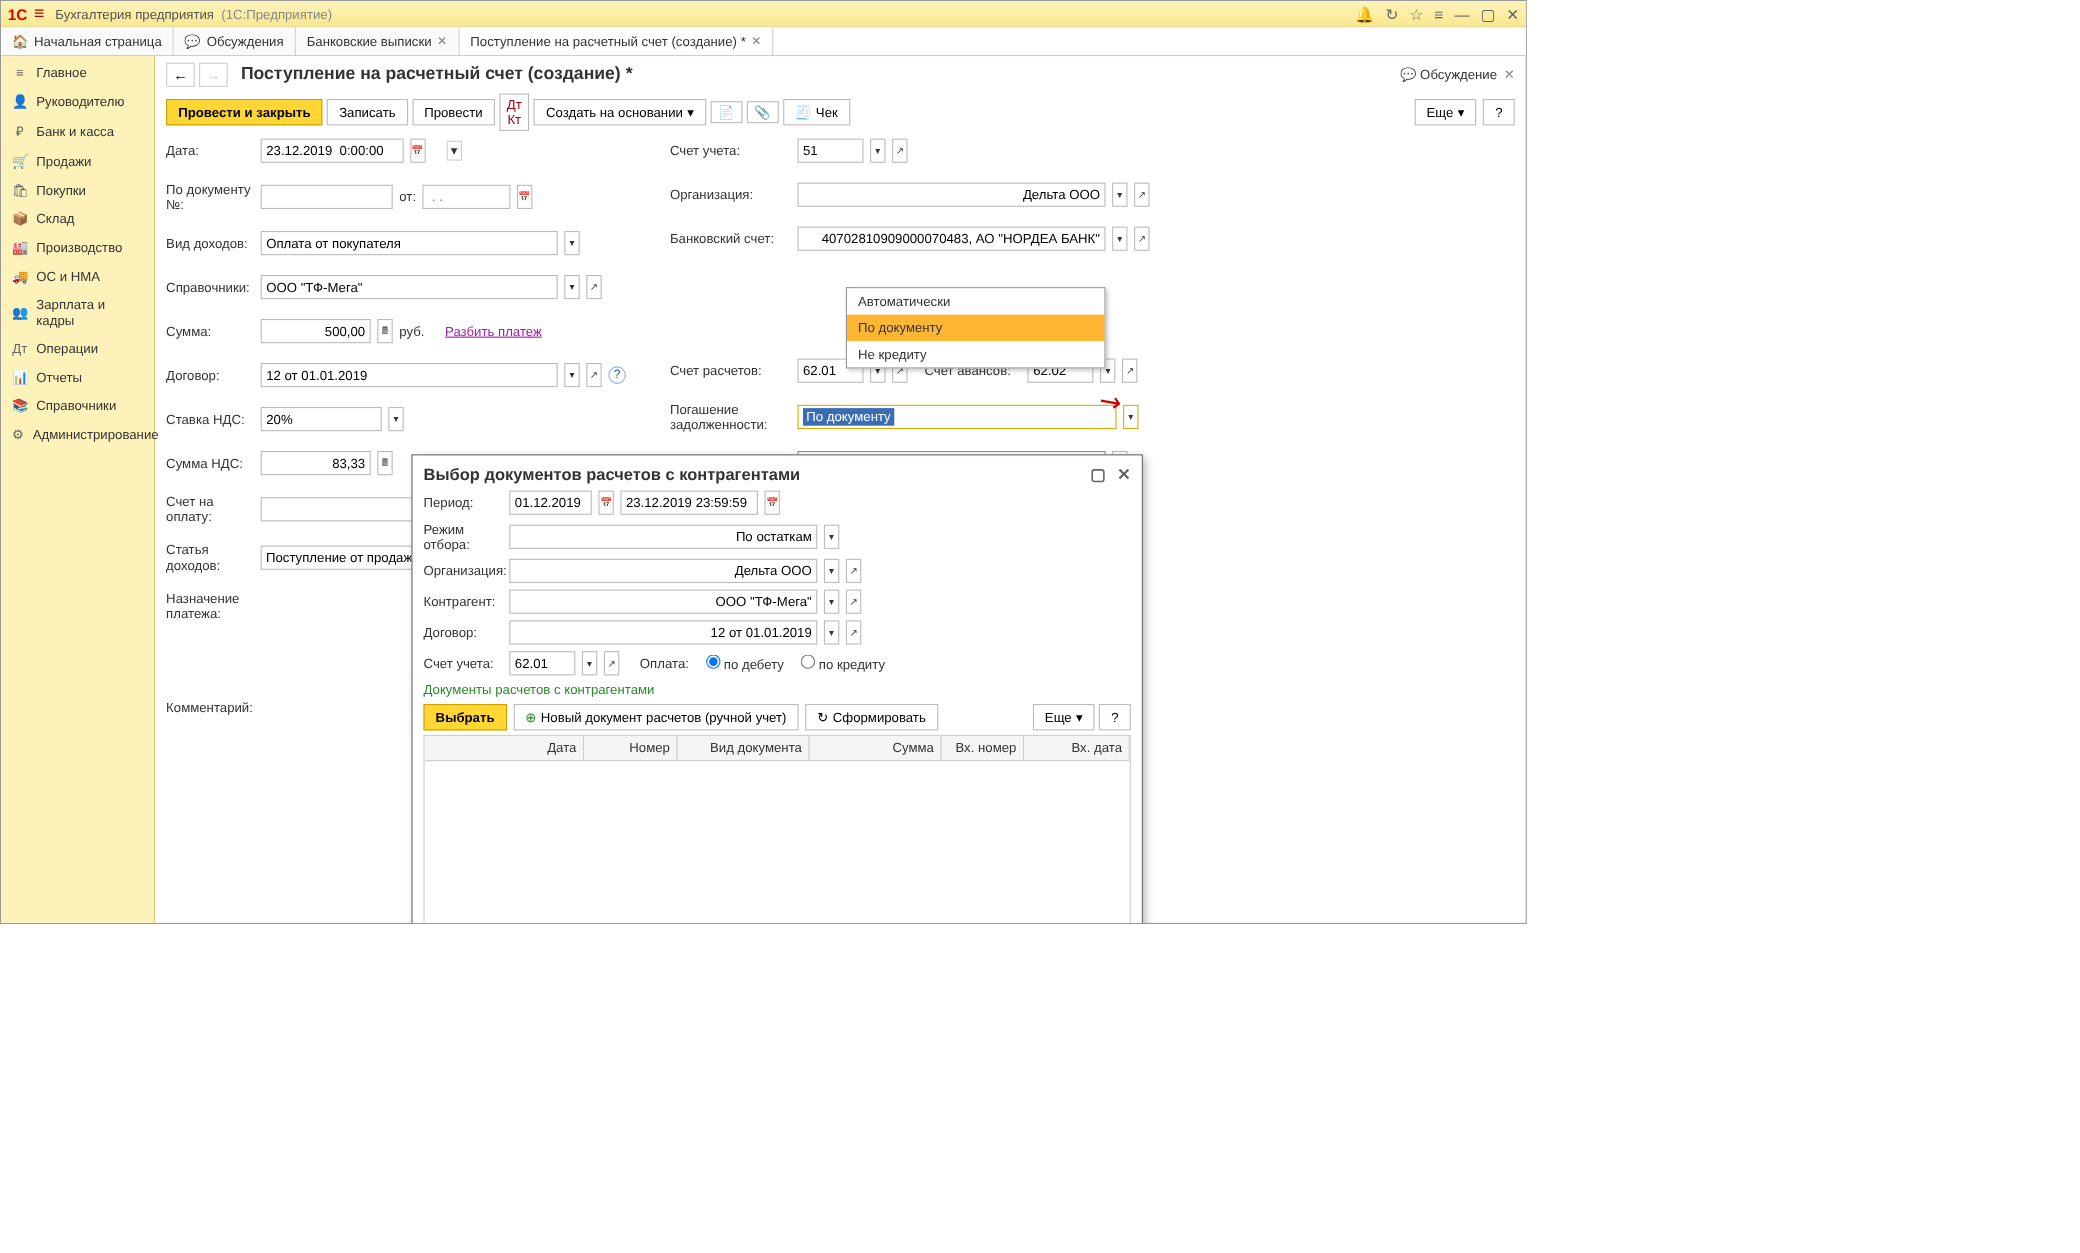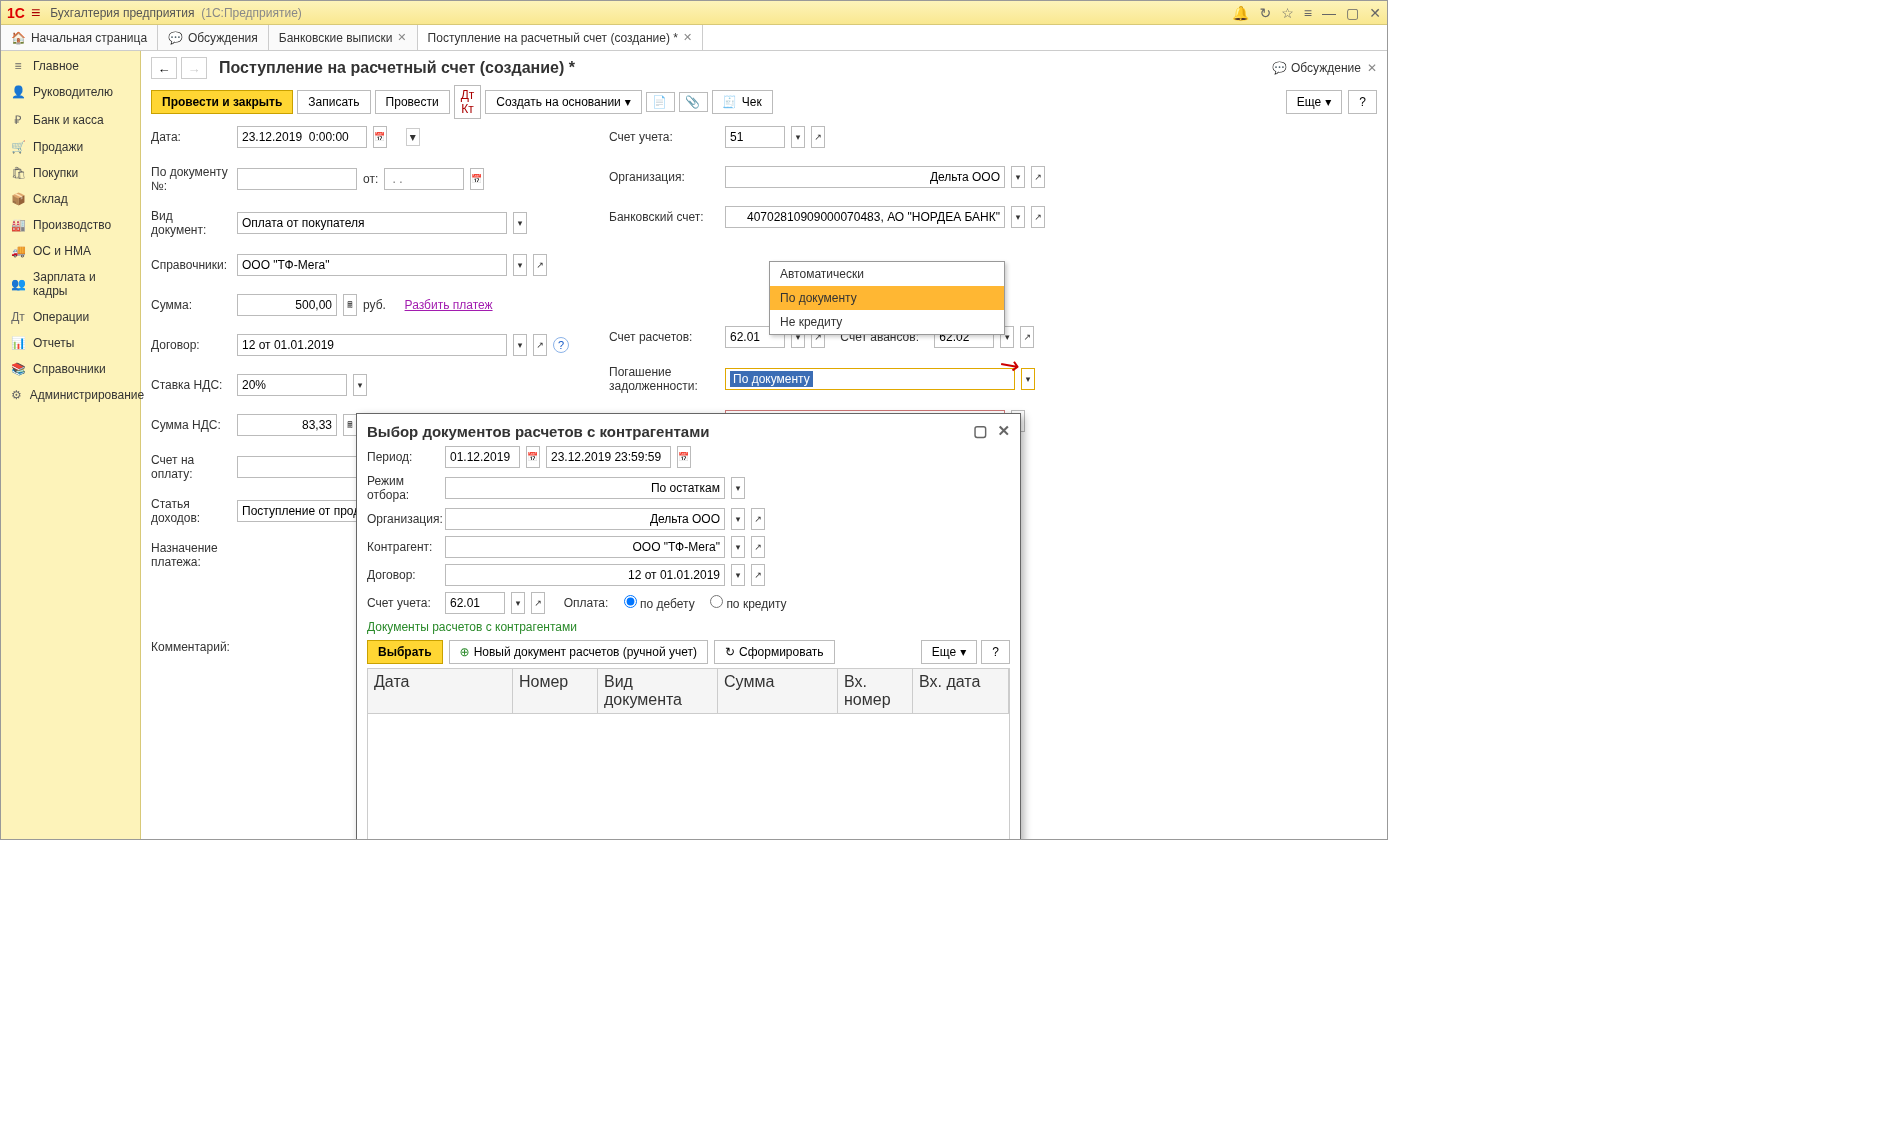--- a/index.html
+++ b/index.html
@@ -41,29 +41,29 @@
 .dd { border: 1px solid #bbb; width: 14px; height: 22px; background: #fff; cursor: pointer; text-align: center; line-height: 20px; font-size: 9px; }
 .link { color: #a21caf; cursor: pointer; text-decoration: underline; }
 .help-badge { color: #1459c7; border: 1px solid #8cb3e8; border-radius: 50%; width: 16px; height: 16px; text-align: center; line-height: 14px; font-size: 11px; cursor: pointer; }
 .combo-open { position: absolute; left: 628px; top: 210px; width: 236px; background: #fff; border: 1px solid #999; box-shadow: 2px 2px 4px rgba(0,0,0,0.2); z-index: 50; }
 .combo-open .opt { padding: 5px 10px; cursor: pointer; }
 .combo-open .opt.sel { background: #ffb733; }
 .selected-combo { border: 1px solid #e0a800; height: 22px; width: 290px; padding: 0 4px; display: flex; align-items: center; }
 .selected-combo span { background: #3b6db5; color: #fff; padding: 1px 3px; }
 .arrow-annot { position: absolute; left: 858px; top: 300px; color: #c00; font-size: 24px; transform: rotate(-35deg); pointer-events: none; }
 
-.dialog { position: absolute; left: 215px; top: 362px; width: 665px; height: 470px; background: #fff; border: 1px solid #666; box-shadow: 3px 3px 8px rgba(0,0,0,0.3); z-index: 40; padding: 8px 10px; }
+.dialog { position: absolute; left: 233px; top: 362px; width: 665px; height: 470px; background: #fff; border: 1px solid #666; box-shadow: 3px 3px 8px rgba(0,0,0,0.3); z-index: 40; padding: 8px 10px; }
 .dialog-title { font-size: 15px; font-weight: bold; display: flex; align-items: center; }
 .dialog-title .wbtns { margin-left: auto; display: flex; gap: 10px; color: #666; cursor: pointer; }
 .dlg-row { display: flex; align-items: center; gap: 6px; margin-top: 6px; }
 .dlg-lbl { width: 72px; font-size: 12px; }
 .green { color: #2a8a2a; }
 .table { border: 1px solid #ccc; margin-top: 4px; height: 230px; overflow: auto; }
 .thead { background: #f5f5f5; display: flex; border-bottom: 1px solid #ccc; }
-.th { padding: 4px 6px; border-right: 1px solid #ccc; font-size: 16px; }
+.th { padding: 4px 6px; border-right: 1px solid #ccc; font-size: 12px; text-align: right; }
 .trow { display: flex; background: #fff5d5; border-bottom: 1px solid #e8e0c0; }
 .td { padding: 4px 6px; border-right: 1px solid transparent; font-size: 12px; }
 </style>
 </head>
 <body>
 
 <div class="window">
   <div class="titlebar">
     <span class="logo">1C</span>
     <span class="menu-icon">≡</span>
@@ -178,21 +178,21 @@
         <div class="form-col">
           <div class="form-row"><span class="lbl">Дата:</span><input class="inp date" value="23.12.2019  0:00:00" style=""><span class="dd">📅</span>&nbsp;&nbsp;<span style="border:1px solid #ccc;padding:1px 3px;cursor:pointer">▾</span></div>
           <div class="form-row">
               <span class="lbl">По документу №:</span>
               <input class="inp" style="width: 120px;">
               <span>от:</span>
               <input class="inp" style="width: 80px;" placeholder=" . .">
               <span class="dd">📅</span>
             </div>
           <div class="form-row">
-              <span class="lbl">Вид документ:</span>
+              <span class="lbl">Вид доходов:</span>
               <input class="inp w1" value="Оплата от покупателя" style="">
               <span class="dd">▾</span>
             </div>
           <div class="form-row">
               <span class="lbl">Справочники:</span>
               <input class="inp w1" value="ООО &quot;ТФ-Мега&quot;" style="">
               <span class="dd">▾</span>
               <span class="dd">↗</span>
             </div>
           <div class="form-row"><span class="lbl">Сумма:</span><input class="inp num" value="500,00" style=""><span class="dd">🖩</span><span>руб.</span>&nbsp;&nbsp;<span class="link">Разбить платеж</span></div>

